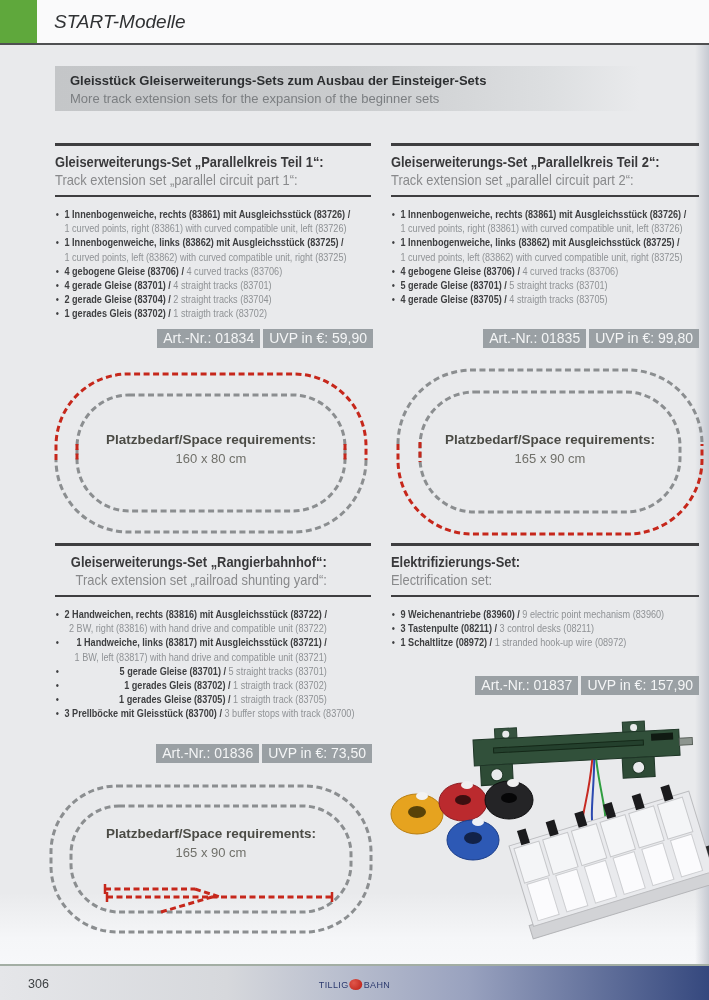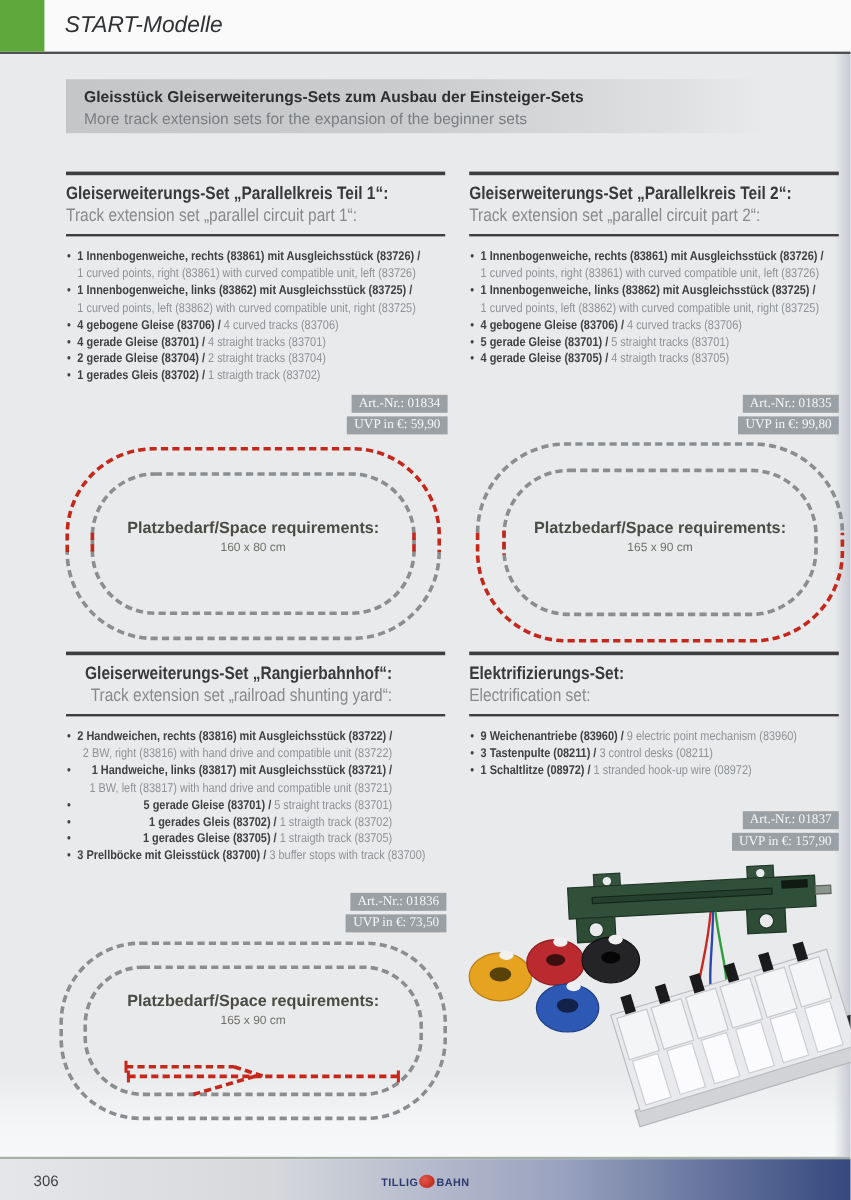--- a/index.html
+++ b/index.html
@@ -37,51 +37,51 @@
   .title-de{font-size:15px;font-weight:bold;color:#39393b;margin-top:7px;}
   .title-en{font-size:15px;color:#88898b;margin-top:1px;}
   ul.items{list-style:none;margin:10px 0 0 0;padding:0;font-size:10.6px;line-height:14.2px;}
   .item{position:relative;padding-left:11px;transform:scaleX(.86);transform-origin:0 0;white-space:nowrap;}
   .item .bullet{position:absolute;left:1px;top:0;color:#3e3f41;}
   .item .de{font-weight:bold;color:#3e3f41;}
   .item .en{color:#8f9295;}
   .item.wrap .en{display:block;}
 
   
-  .badge{position:absolute;display:flex;flex-direction:column;align-items:flex-end;gap:3px;font-size:11px;font-family:Liberation Serif, serif;}
+  .badge{position:absolute;display:flex;flex-direction:row;align-items:flex-end;gap:3px;font-size:14px;}
   .badge span{display:block;background:#9aa0a4;color:#f4f5f6;padding:1px 6px 2px;}
   .badge1{top:329px;right:336px;}
   .badge2{top:329px;right:10px;}
   .badge3{top:744px;right:337px;}
   .badge4{top:676px;right:10px;}
 
   
   .diagram{position:absolute;}
   .d1{left:50px;top:368px;width:322px;height:170px;}
   .d2{left:392px;top:364px;width:316px;height:176px;}
   .d3{left:45px;top:780px;width:332px;height:158px;}
   .space{position:absolute;left:0;right:0;text-align:center;}
   .d1 .space{top:64px;} .d2 .space{top:68px;} .d3 .space{top:46px;}
   .space-label{font-size:13.5px;font-weight:600;color:#4b4b45;}
-  .space-value{font-size:10px;color:#70706a;margin-top:4px;}
+  .space-value{font-size:13px;color:#70706a;margin-top:4px;}
   .track{fill:none;stroke-width:3;stroke-dasharray:6 3.5;}
   .tg{stroke:#8b8e90;} .tr{stroke:#c6271b;}
   .bf{fill:none;stroke:#c6271b;stroke-width:2.5;}
 
   
   .photos{position:absolute;left:385px;top:700px;width:324px;height:240px;}
   .wire{fill:none;stroke-width:2;}
 
   
   .footer-line{position:absolute;left:0;right:0;bottom:34px;height:2px;background:#a3aea4;}
   .footer-bar{position:absolute;left:0;right:0;bottom:0;height:34px;
               background:linear-gradient(90deg,#e5e6e9 0%,#d6d8dc 32%,#99a2bf 66%,#35487e 100%);}
   .page-num{position:absolute;left:28px;bottom:9px;font-size:12.5px;color:#3e4144;}
   .logo{position:absolute;left:50%;transform:translateX(-50%);bottom:10px;display:flex;
-        align-items:center;font-size:9px;font-weight:bold;color:#2c3a6e;letter-spacing:.4px;margin-top:22px;}
+        align-items:center;font-size:9px;font-weight:normal;color:#2c3a6e;letter-spacing:.4px;margin-top:22px;}
   .logo-dot{width:13px;height:11px;border-radius:50%;margin:0 1px;
         background:radial-gradient(circle at 35% 35%, #e0564a, #b91d14);}
 </style>
 </head>
 <body>
 
 <div class="page">
 
   <div class="header">
     <div class="green-sq"></div>

